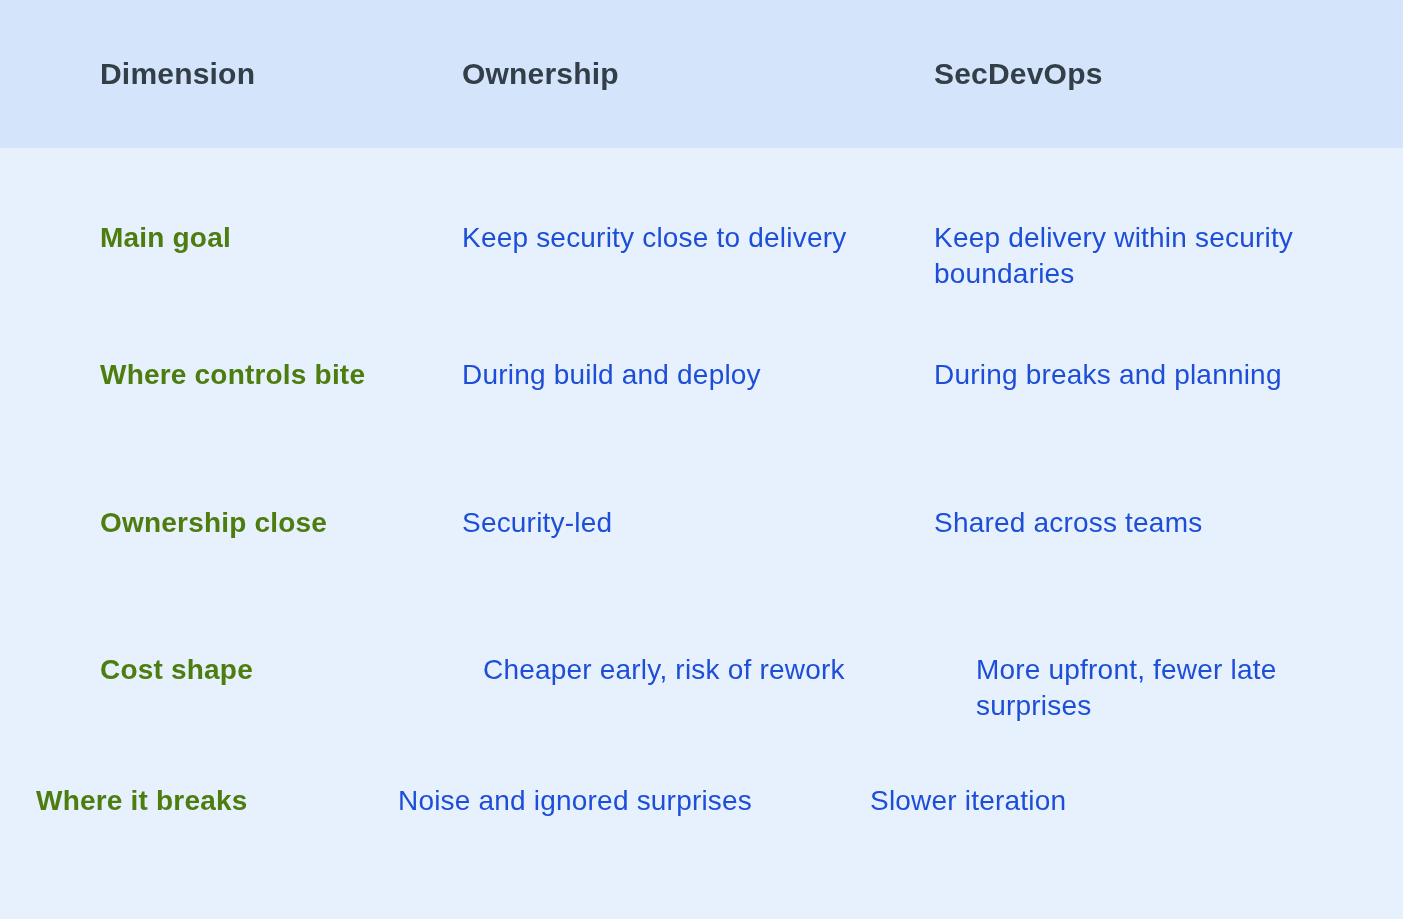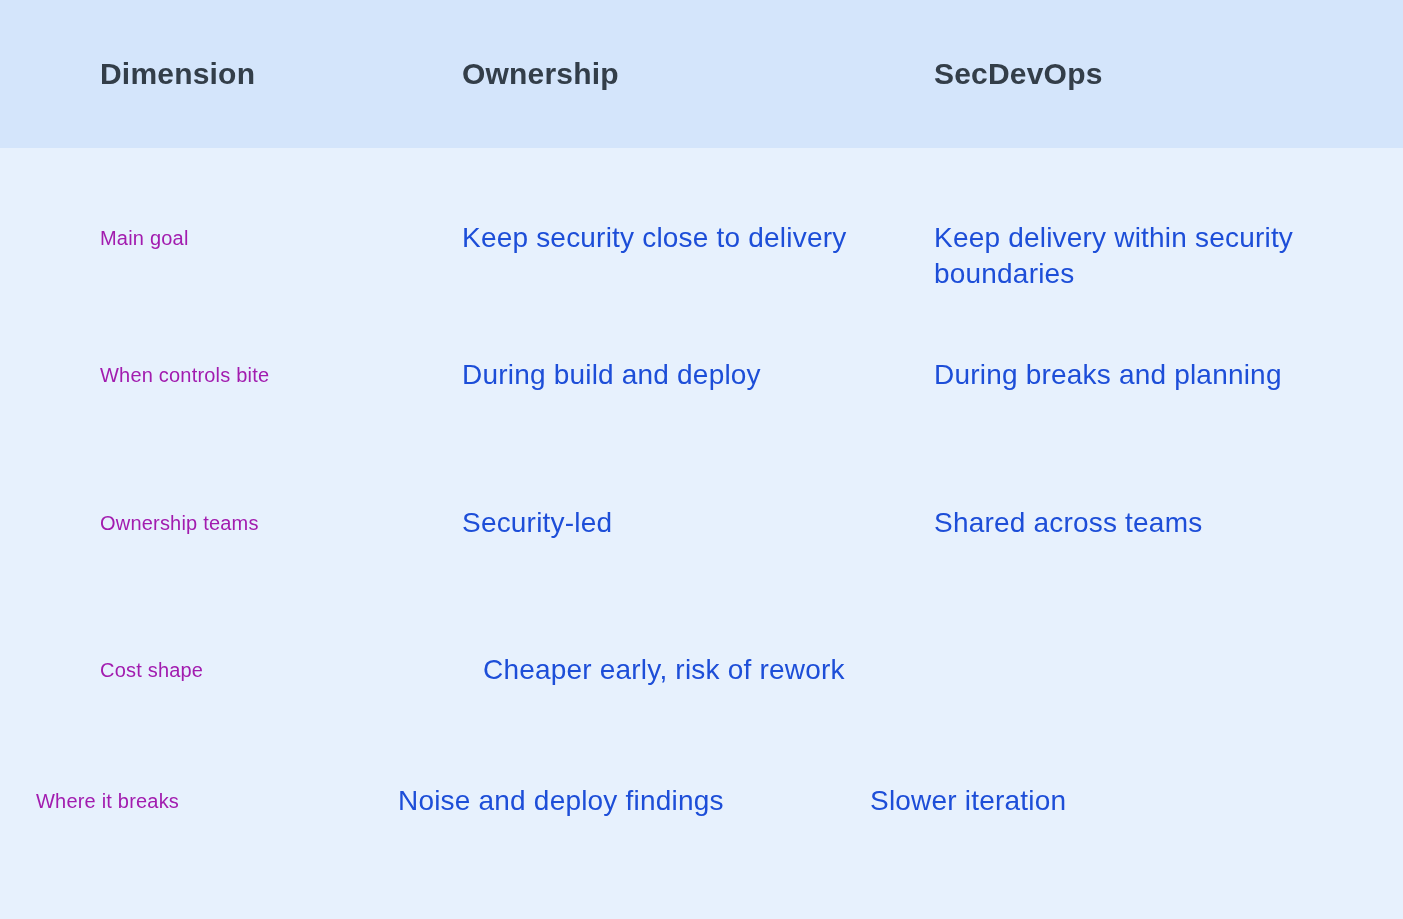--- a/index.html
+++ b/index.html
@@ -36,23 +36,23 @@
   }
   .table-row {
     align-items: start;
   }
   .row-1 { min-height: 137px; }
   .row-2 { min-height: 148px; }
   .row-3 { min-height: 147px; }
   .row-4 { min-height: 131px; gap: 21px; }
   .row-5 { min-height: 136px; padding-left: 36px; }
   .row-label {
-    font-size: 20px;
-    font-weight: 400;
-    color: #a21caf;
+    font-size: 28px;
+    font-weight: 700;
+    color: #4d7c0f;
     line-height: 36px;
     letter-spacing: 0.2px;
   }
   .cell-value {
     font-size: 28px;
     font-weight: 400;
     color: #1d4ed8;
     line-height: 36px;
     padding-right: 40px;
     letter-spacing: 0.2px;
@@ -71,36 +71,37 @@
 
   <div class="table-body">
 
     <div class="table-row row-1 grid-cols">
       <div class="row-label">Main goal</div>
       <div class="cell-value">Keep security close to delivery</div>
       <div class="cell-value">Keep delivery within security boundaries</div>
     </div>
 
     <div class="table-row row-2 grid-cols">
-      <div class="row-label">When controls bite</div>
+      <div class="row-label">Where controls bite</div>
       <div class="cell-value">During build and deploy</div>
       <div class="cell-value">During breaks and planning</div>
     </div>
 
     <div class="table-row row-3 grid-cols">
-      <div class="row-label">Ownership teams</div>
+      <div class="row-label">Ownership close</div>
       <div class="cell-value">Security-led</div>
       <div class="cell-value">Shared across teams</div>
     </div>
 
     <div class="table-row row-4 grid-cols">
       <div class="row-label">Cost shape</div>
       <div class="cell-value">Cheaper early, risk of rework</div>
+      <div class="cell-value">More upfront, fewer late surprises</div>
     </div>
 
     <div class="table-row row-5 grid-cols">
       <div class="row-label">Where it breaks</div>
-      <div class="cell-value">Noise and deploy findings</div>
+      <div class="cell-value">Noise and ignored surprises</div>
       <div class="cell-value">Slower iteration</div>
     </div>
 
   </div>
 </div>
 
 </body></html>

